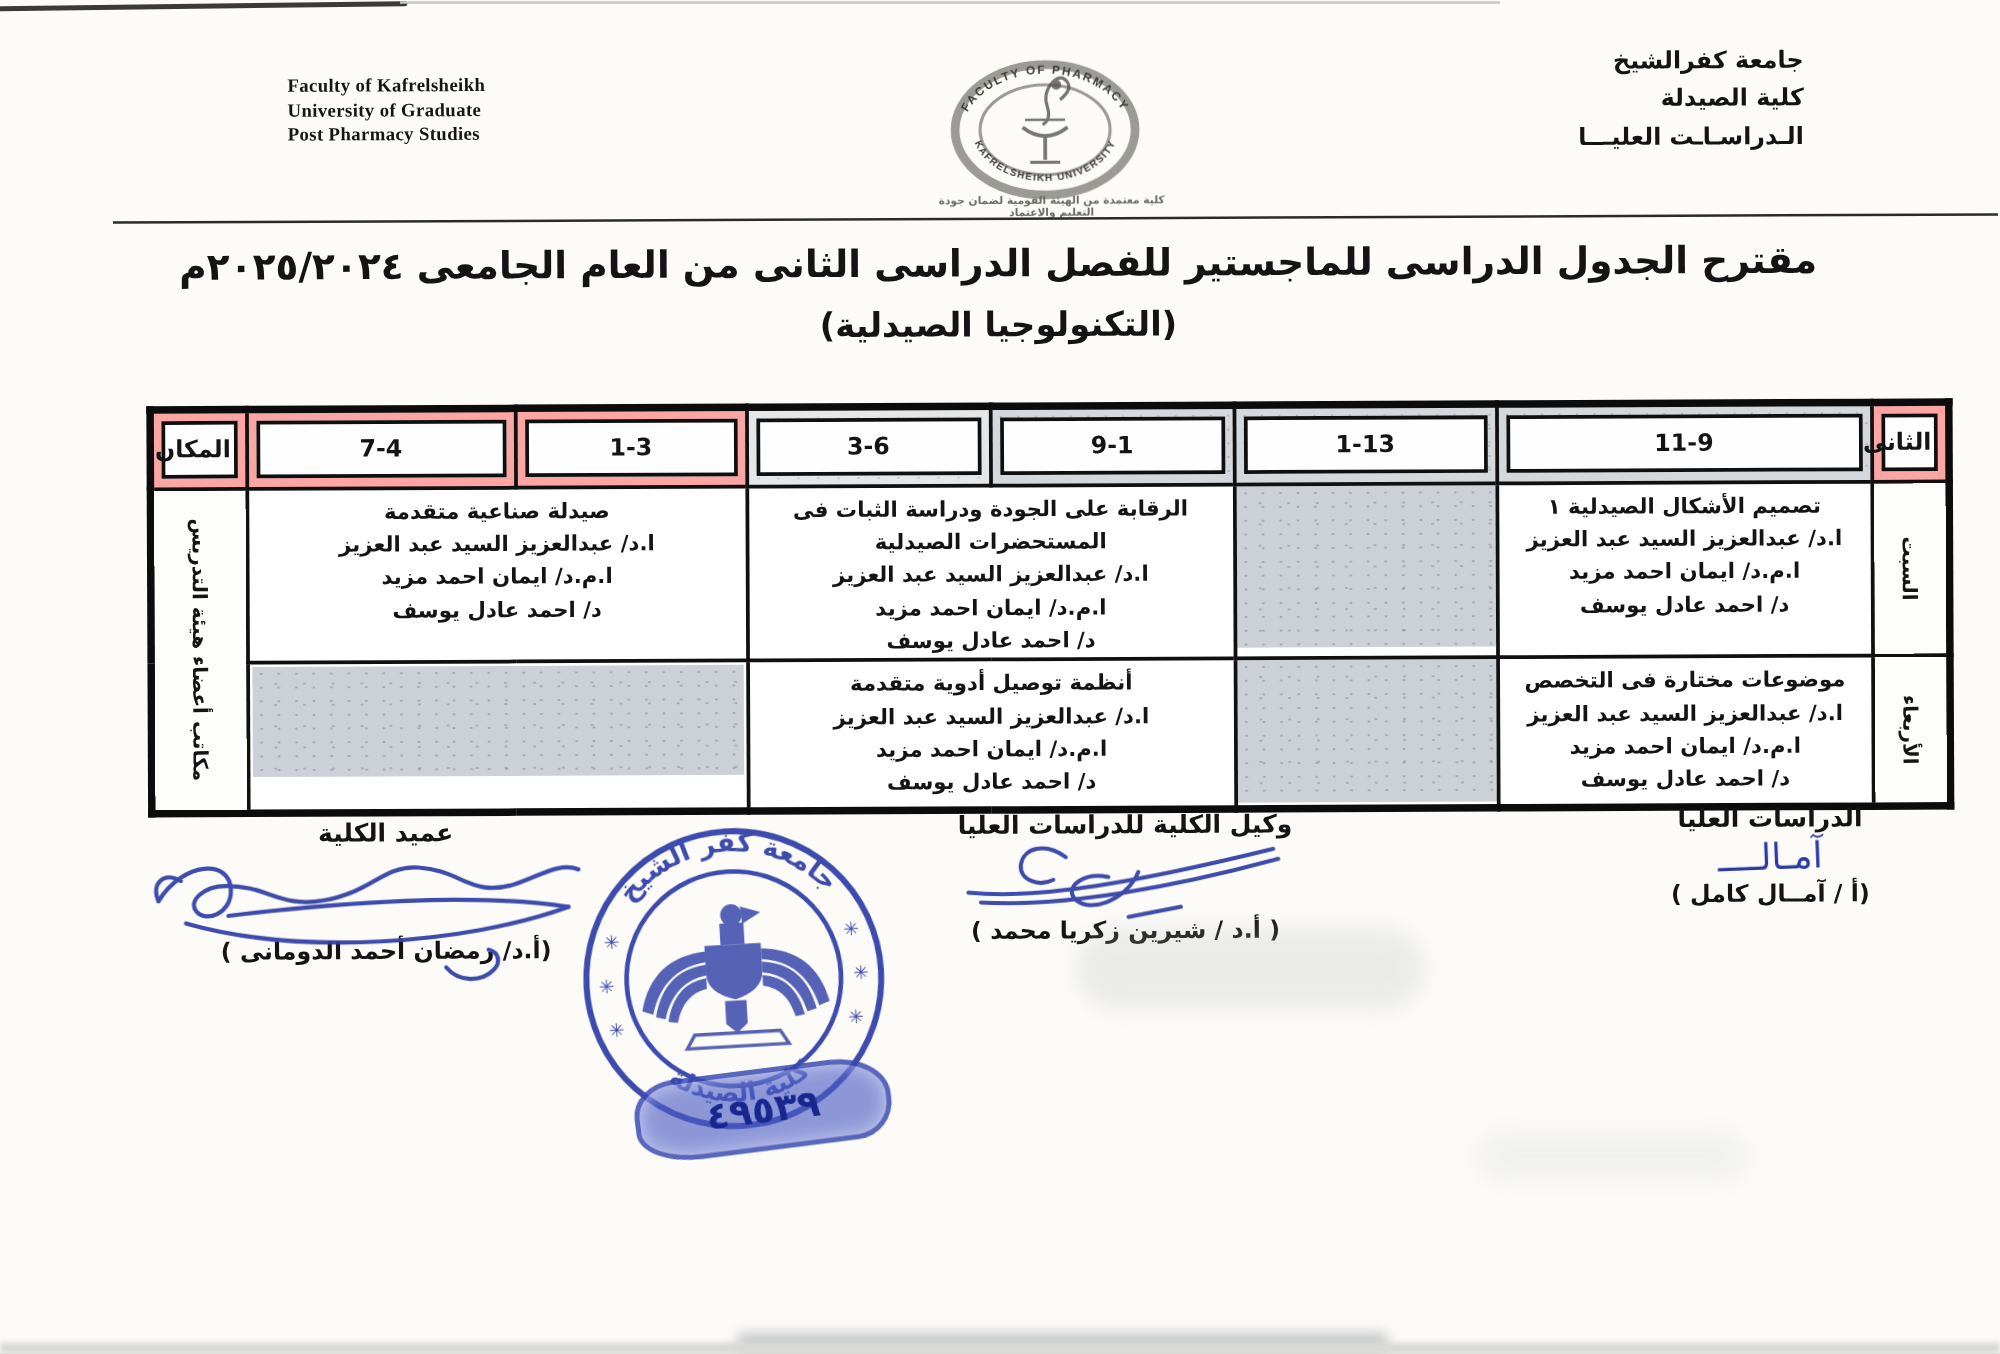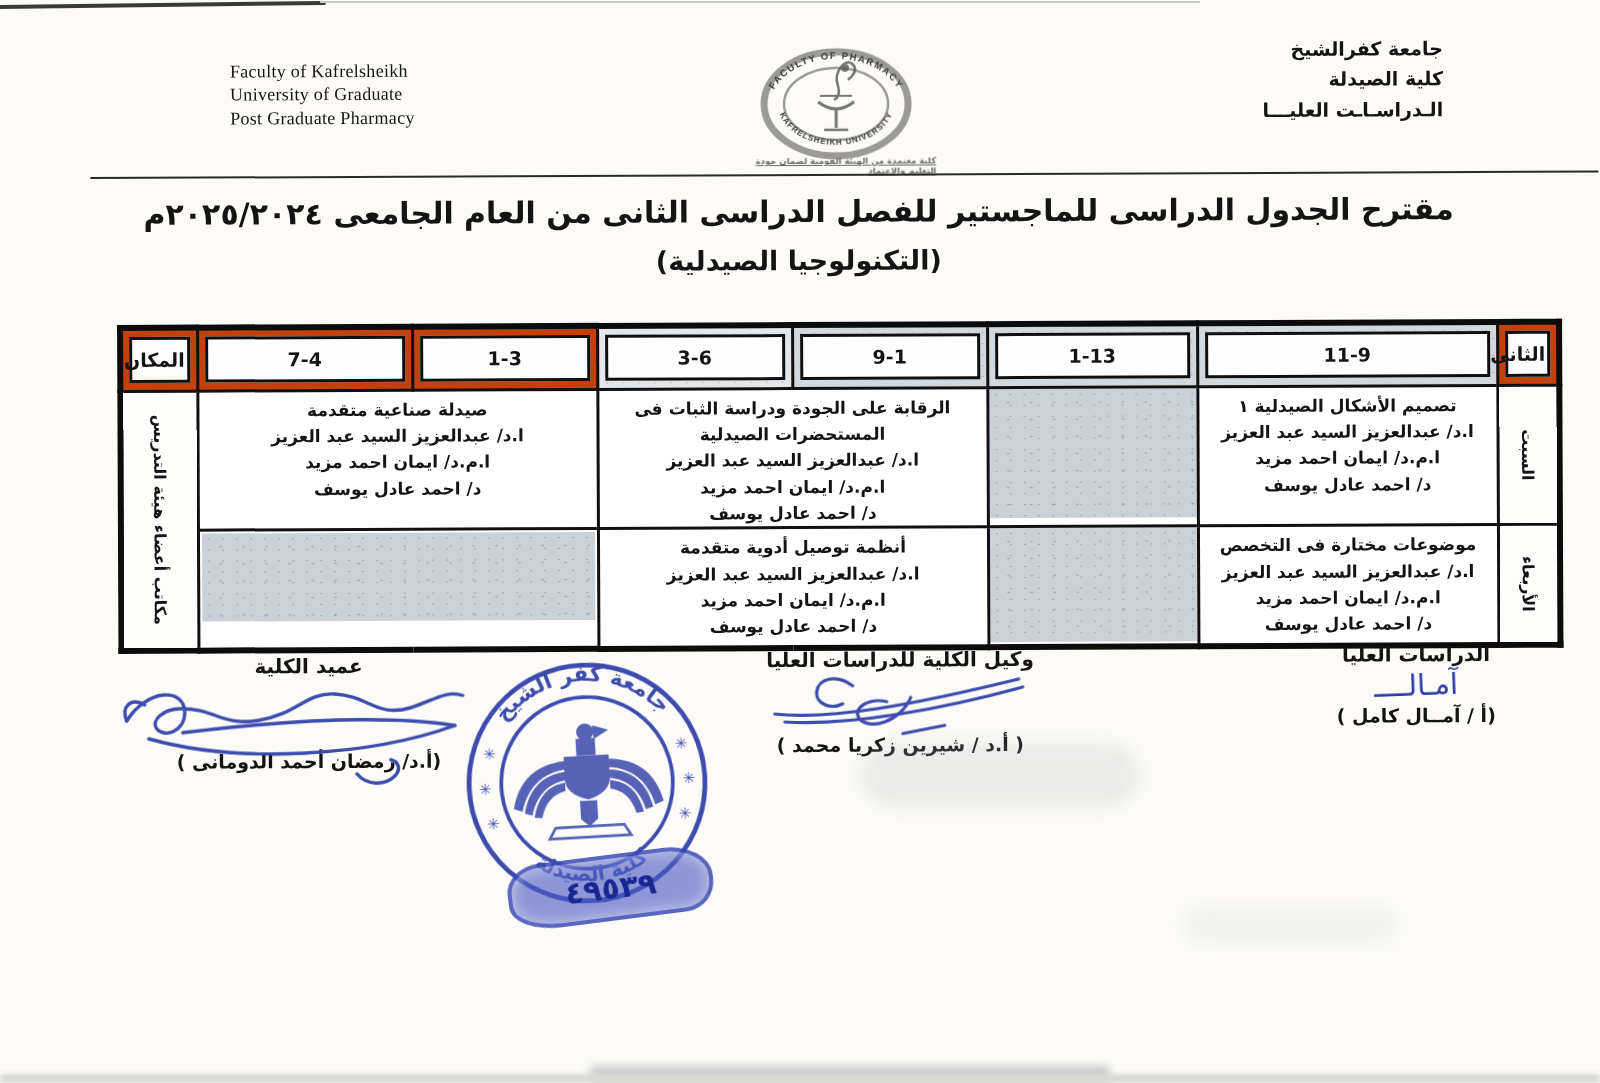--- a/index.html
+++ b/index.html
@@ -5,47 +5,47 @@
   html,body{margin:0;padding:0;background:#b9b9b4;}
   #sheet{
     position:relative;width:1600px;height:1083px;margin:0 auto;
     background:#fcfbf8;overflow:hidden;
     font-family:"DejaVu Sans",sans-serif;color:#141414;
   }
   #content{position:absolute;inset:0;transform:rotate(-0.25deg);}
   
   .en-head{
     position:absolute;left:232px;top:58px;
-    font-family:"Liberation Serif",serif;font-weight:normal;font-size:18px;line-height:1.3;
+    font-family:"Liberation Serif",serif;font-weight:bold;font-size:15px;line-height:1.3;
     color:#151515;letter-spacing:.3px;
   }
   .ar-head{
     position:absolute;left:1145px;top:36px;width:300px;direction:rtl;text-align:right;
     font-weight:bold;font-size:19px;line-height:1.6;
   }
   .hr-top{position:absolute;left:92px;top:174px;width:1508px;height:2px;background:#2a2a2a;}
   
   .logo{position:absolute;left:758px;top:44px;}
   .logo-cap{
-    position:absolute;left:748px;top:156px;width:190px;text-align:right;direction:rtl;
-    font-size:8.5px;color:#6b6b66;filter:blur(.4px);font-weight:bold;text-decoration:underline;
+    position:absolute;left:748px;top:156px;width:190px;text-align:center;direction:rtl;
+    font-size:8.5px;color:#6b6b66;filter:blur(.4px);font-weight:bold;
   }
   
   .title1{position:absolute;left:0;top:194px;width:1600px;text-align:center;direction:rtl;
     font-weight:bold;font-size:30px;}
   .title2{position:absolute;left:0;top:245px;width:1600px;text-align:center;direction:rtl;
     font-weight:bold;font-size:27px;}
   
   table.sched{
     position:absolute;left:118px;top:322px;width:1439px;
     border-collapse:collapse;table-layout:fixed;direction:rtl;
     border:6px solid #0c0c0c;background:#fff;
   }
   table.sched td{border:3px solid #101010;}
-  .hcell{padding:0;vertical-align:middle;background:#c2410c;}
+  .hcell{padding:0;vertical-align:middle;background:#fca5a5;}
   .hbox{
     margin:5px 6px;border:3px solid #0f0f0f;background:#fefefe;
     font-weight:bold;font-size:19px;text-align:center;padding:9px 2px;
   }
   .ltr{direction:ltr;unicode-bidi:isolate;}
   .spk{background-color:#d3d8dd;
     background-image:radial-gradient(rgba(85,95,112,.30) 1px,transparent 1.3px),
                      radial-gradient(rgba(70,82,104,.22) 1px,transparent 1.5px);
     background-size:14px 11px,23px 17px;background-position:0 0,7px 5px;}
   .spk-l{background-color:#e4e7ea;
@@ -102,21 +102,21 @@
 </style>
 </head>
 <body>
 
 <div id="sheet">
   <div id="content">
 
     <div class="en-head">
       <div>Faculty of Kafrelsheikh</div>
       <div>University of Graduate</div>
-      <div>Post Graduate Pharmacy</div>
+      <div>Post Pharmacy Studies</div>
     </div>
 
     <svg class="logo" width="160" height="120" viewBox="0 0 160 120">
       <defs>
         <filter id="soft">
             <feGaussianBlur stdDeviation="0.5"></feGaussianBlur>
           </filter>
         <path id="larc-top" d="M 14,62 A 66,47 0 0 1 146,62"></path>
         <path id="larc-bot" d="M 22,60 A 58,41 0 0 0 138,60"></path>
       </defs>

